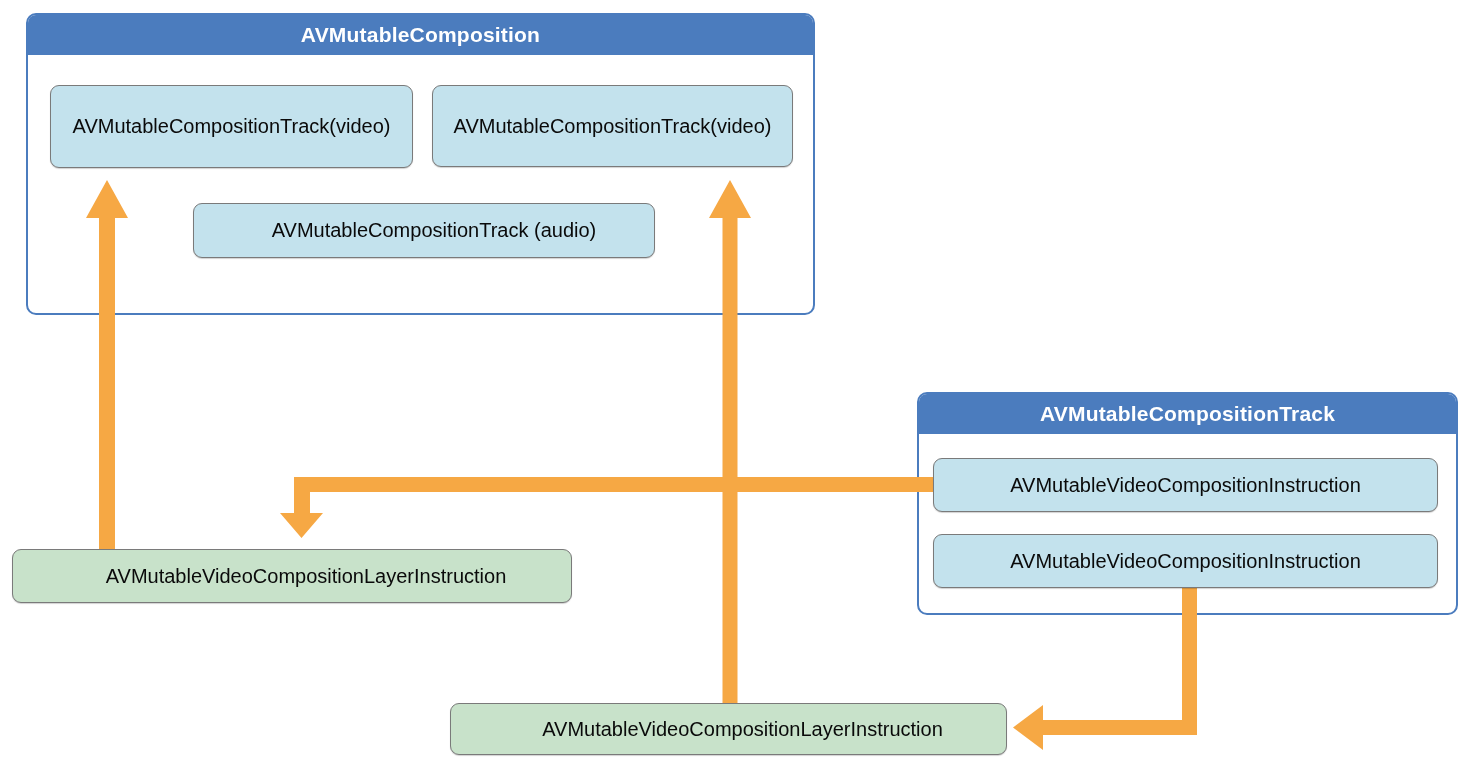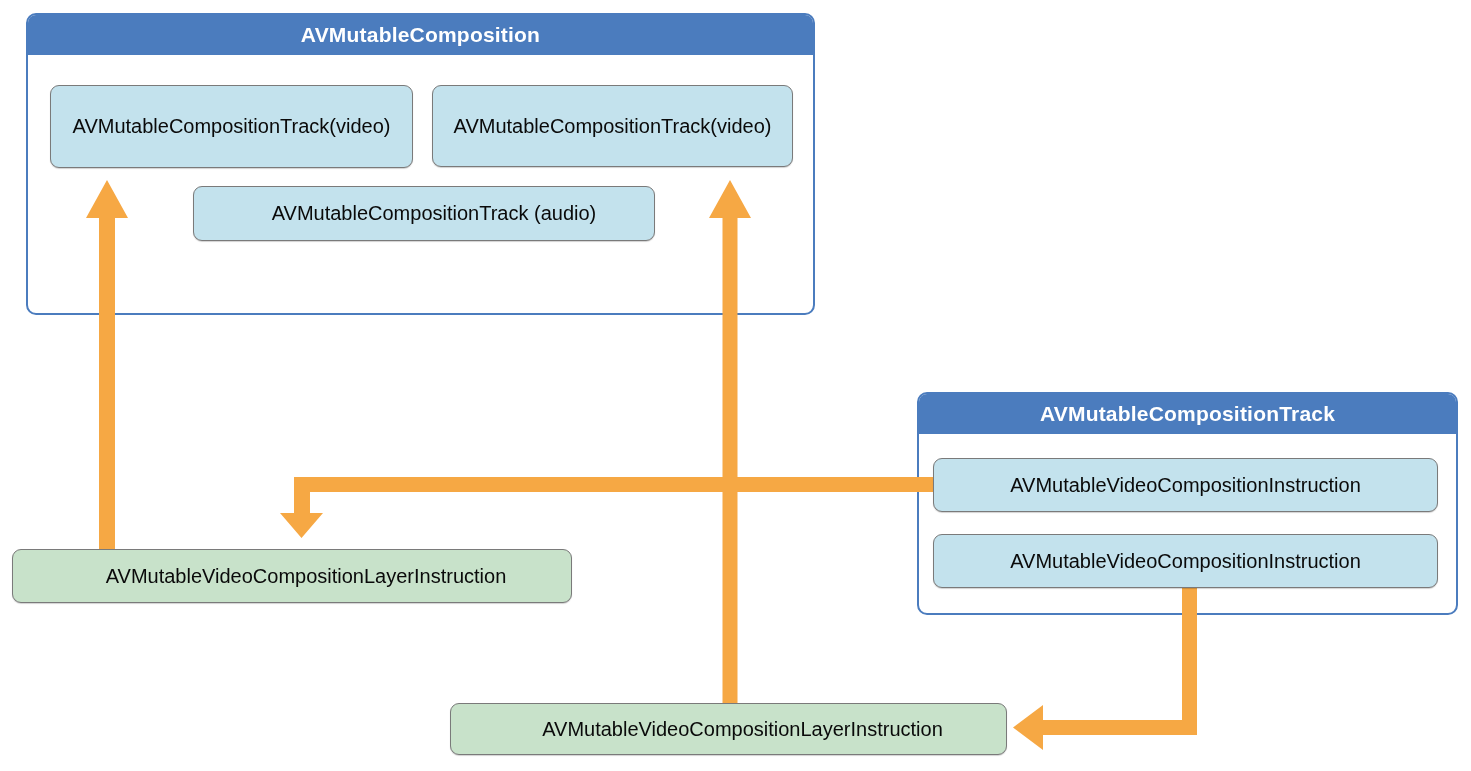--- a/index.html
+++ b/index.html
@@ -95,21 +95,21 @@
   <div class="node blue" style="left:50px; top:85px; width:363px; height:83px;">
     <span>AVMutableCompositionTrack</span>
     <span>(video)</span>
   </div>
 
   <div class="node blue" style="left:432px; top:85px; width:361px; height:82px;">
     <span>AVMutableCompositionTrack</span>
     <span>(video)</span>
   </div>
 
-  <div class="node blue" style="left:193px; top:186px; width:462px; height:55px;padding-left:20px;">
+  <div class="node blue" style="left:193px; top:203px; width:462px; height:55px;padding-left:20px;">
     <span>AVMutableCompositionTrack (audio)</span>
   </div>
 
   <div class="node blue" style="left:933px; top:458px; width:505px; height:54px;">
     <span>AVMutableVideoCompositionInstruction</span>
   </div>
 
   <div class="node blue" style="left:933px; top:534px; width:505px; height:54px;">
     <span>AVMutableVideoCompositionInstruction</span>
   </div>

